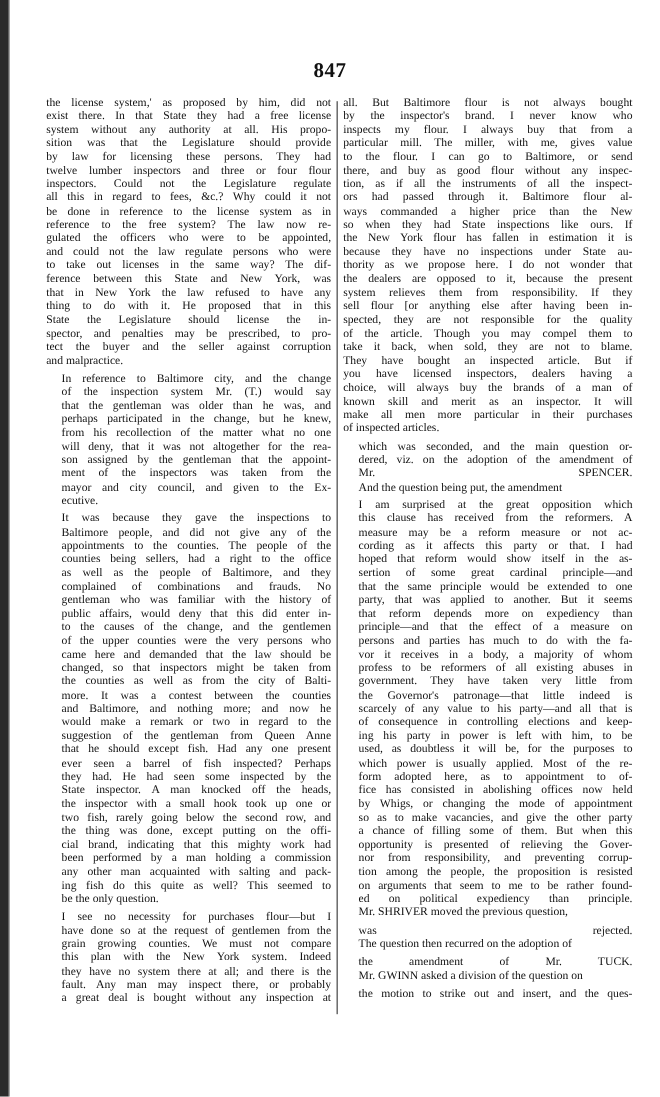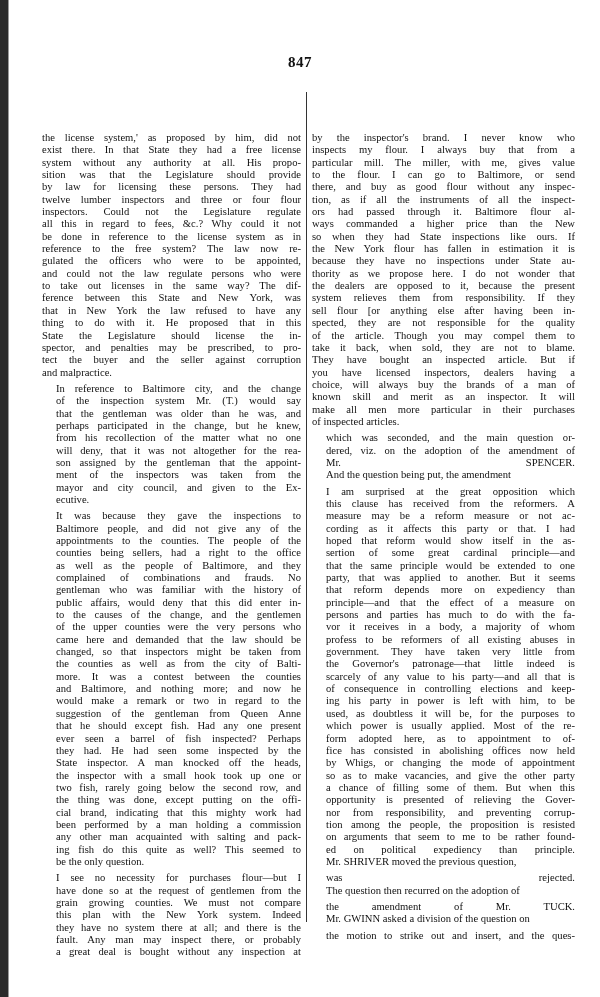--- a/index.html
+++ b/index.html
@@ -30,21 +30,21 @@
     width: 1px;
     height: 997px;
     background: #9a9a9a;
   }
   .page-number {
     position: absolute;
     top: 54px;
     left: 0;
     width: 600px;
     text-align: center;
-    font-size: 15px;
+    font-size: 19px;
     font-weight: bold;
     letter-spacing: 0.5px;
   }
   .column {
     position: absolute;
     top: 88px;
     font-size: 10.6px;
     line-height: 12.35px;
     text-align: justify;
     hyphens: manual;
@@ -64,21 +64,20 @@
     width: 1px;
     height: 830px;
     background: #333333;
   }
   .para {
     margin: 0 0 4px 0;
     text-indent: 14px;
   }
   .para.first {
     text-indent: 0;
-    margin-top: 44px;
   }
   .line {
     display: block;
     text-align: justify;
     text-align-last: justify;
     white-space: nowrap;
     overflow: visible;
   }
   .line.last {
     text-align-last: left;
@@ -166,20 +165,21 @@
     <span class="line">they have no system there at all; and there is the</span>
     <span class="line">fault.  Any man may inspect there, or probably</span>
     <span class="line">a great deal is bought without any inspection at</span>
   </div>
 </div>
 
 <div class="divider"></div>
 
 <div class="column col-right">
   <div class="para first">
+    <span class="line">all.  But Baltimore flour is not always bought</span>
     <span class="line">by the inspector's brand.  I never know who</span>
     <span class="line">inspects my flour.  I always buy that from a</span>
     <span class="line">particular mill.  The miller, with me, gives value</span>
     <span class="line">to the flour.  I can go to Baltimore, or send</span>
     <span class="line">there, and buy as good flour without any inspec-</span>
     <span class="line">tion, as if all the instruments of all the inspect-</span>
     <span class="line">ors had passed through it.  Baltimore flour al-</span>
     <span class="line">ways commanded a higher price than the New</span>
     <span class="line">so when they had State inspections like ours.  If</span>
     <span class="line">the New York flour has fallen in estimation it is</span>

